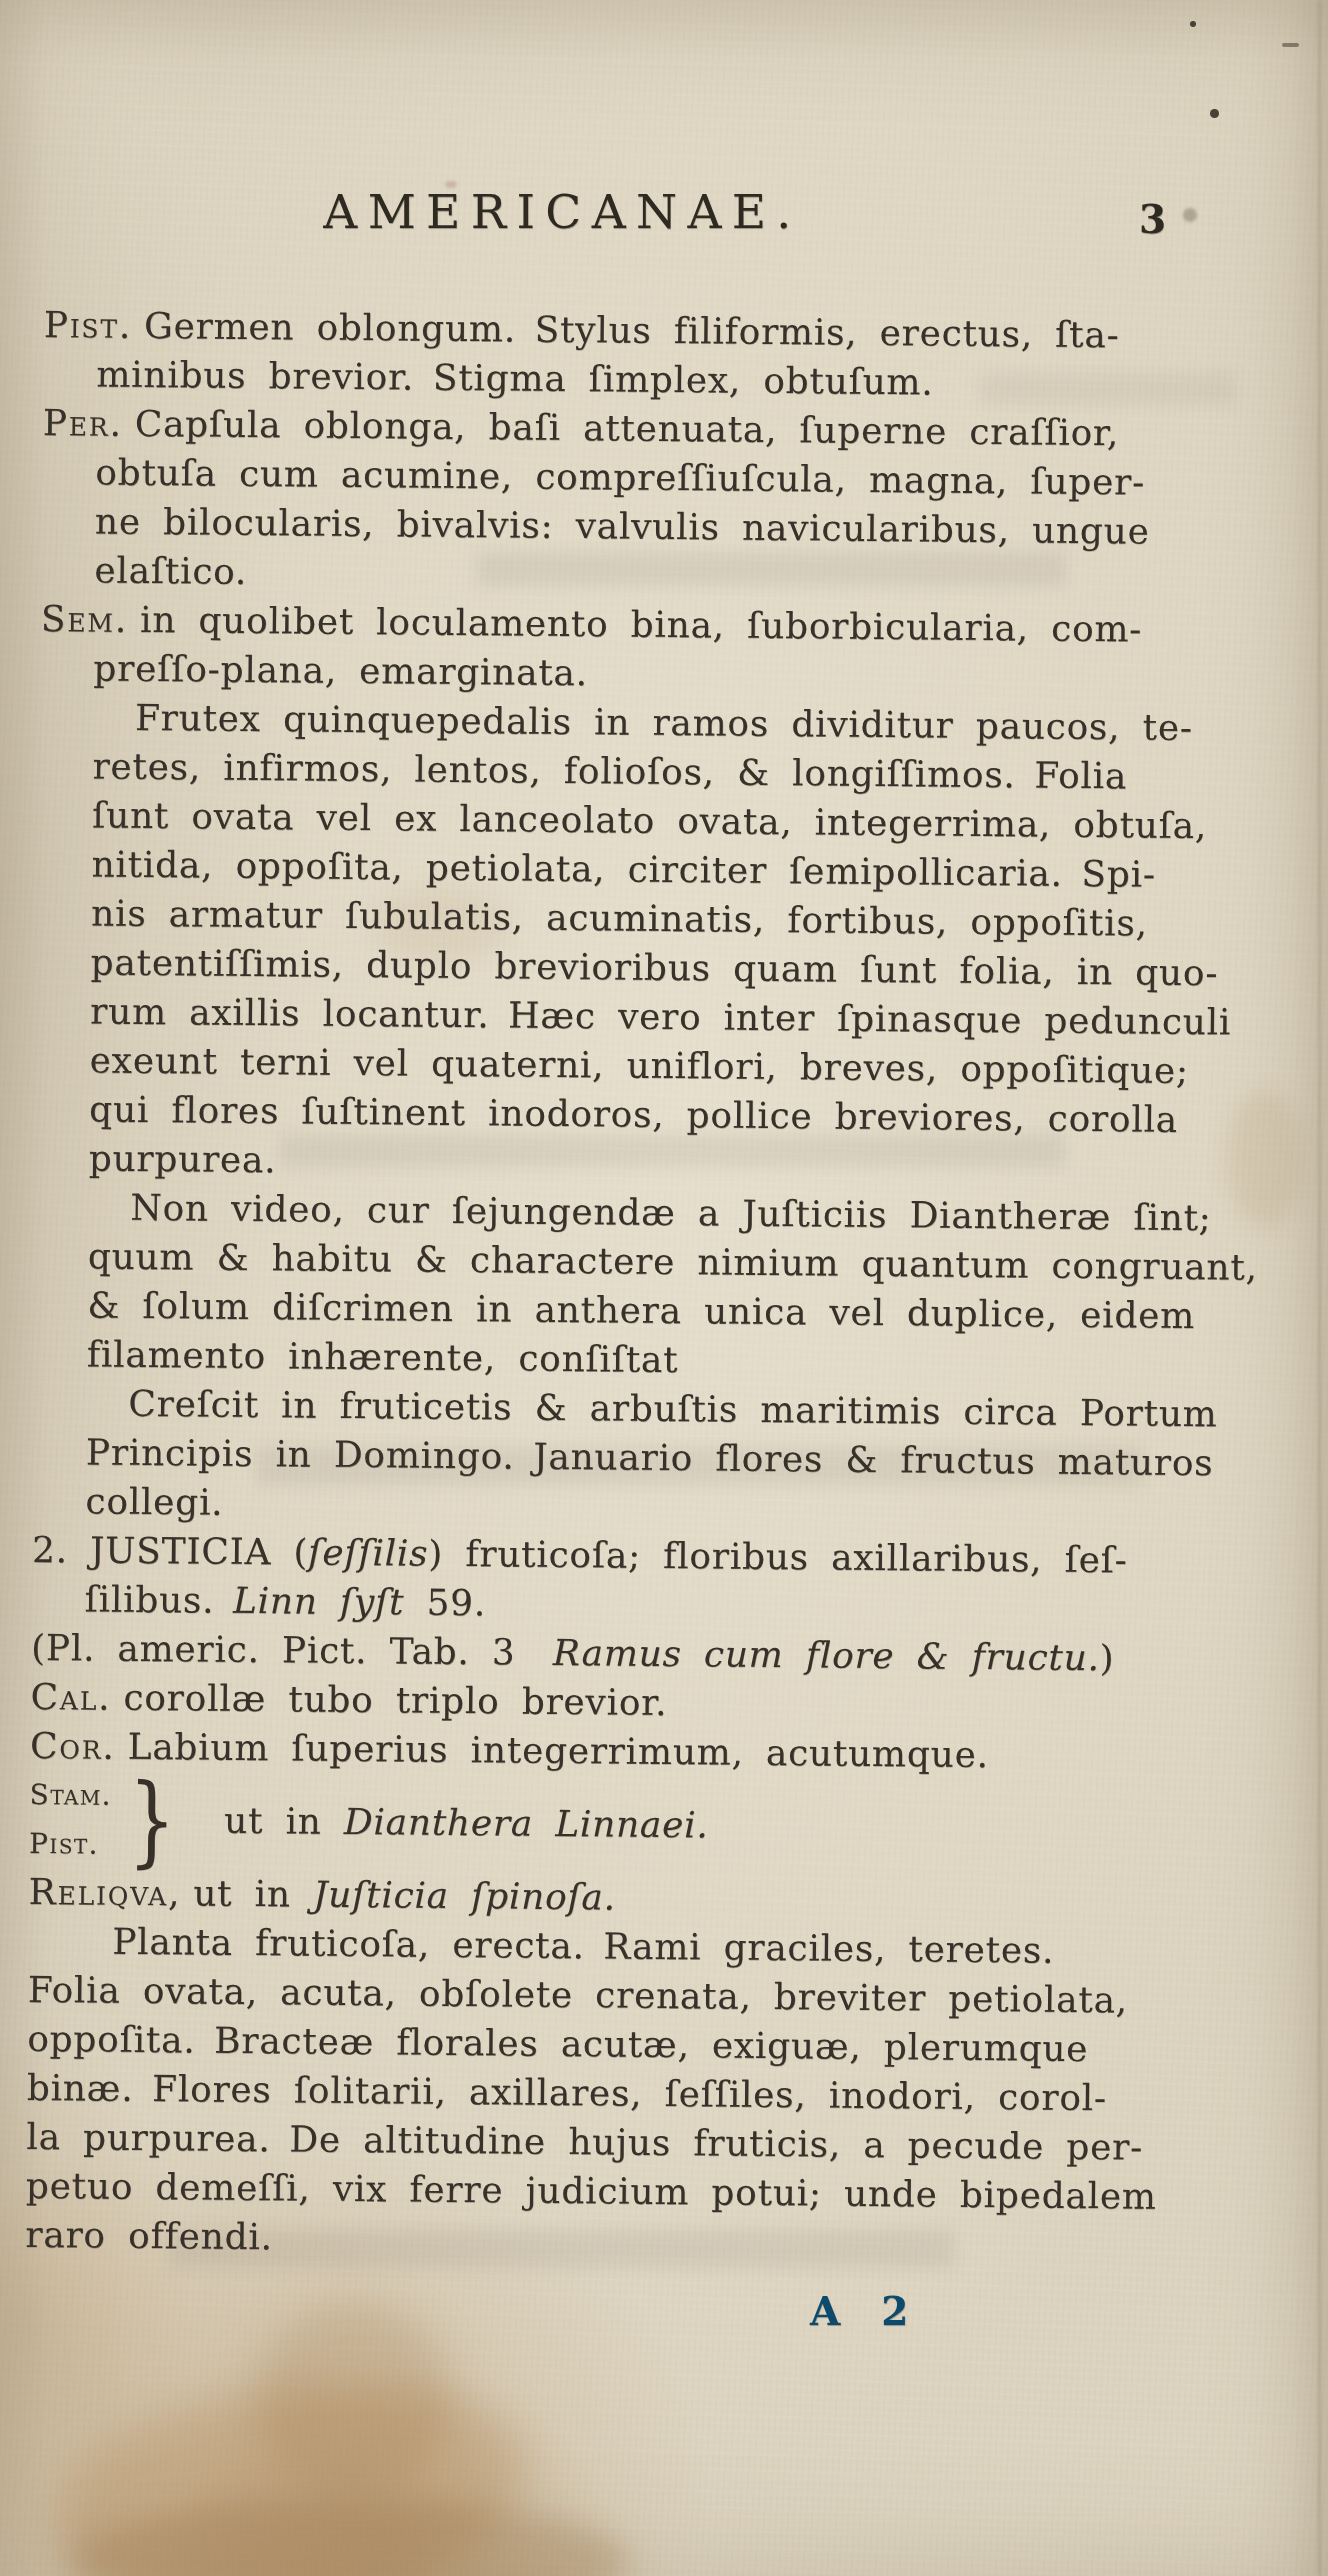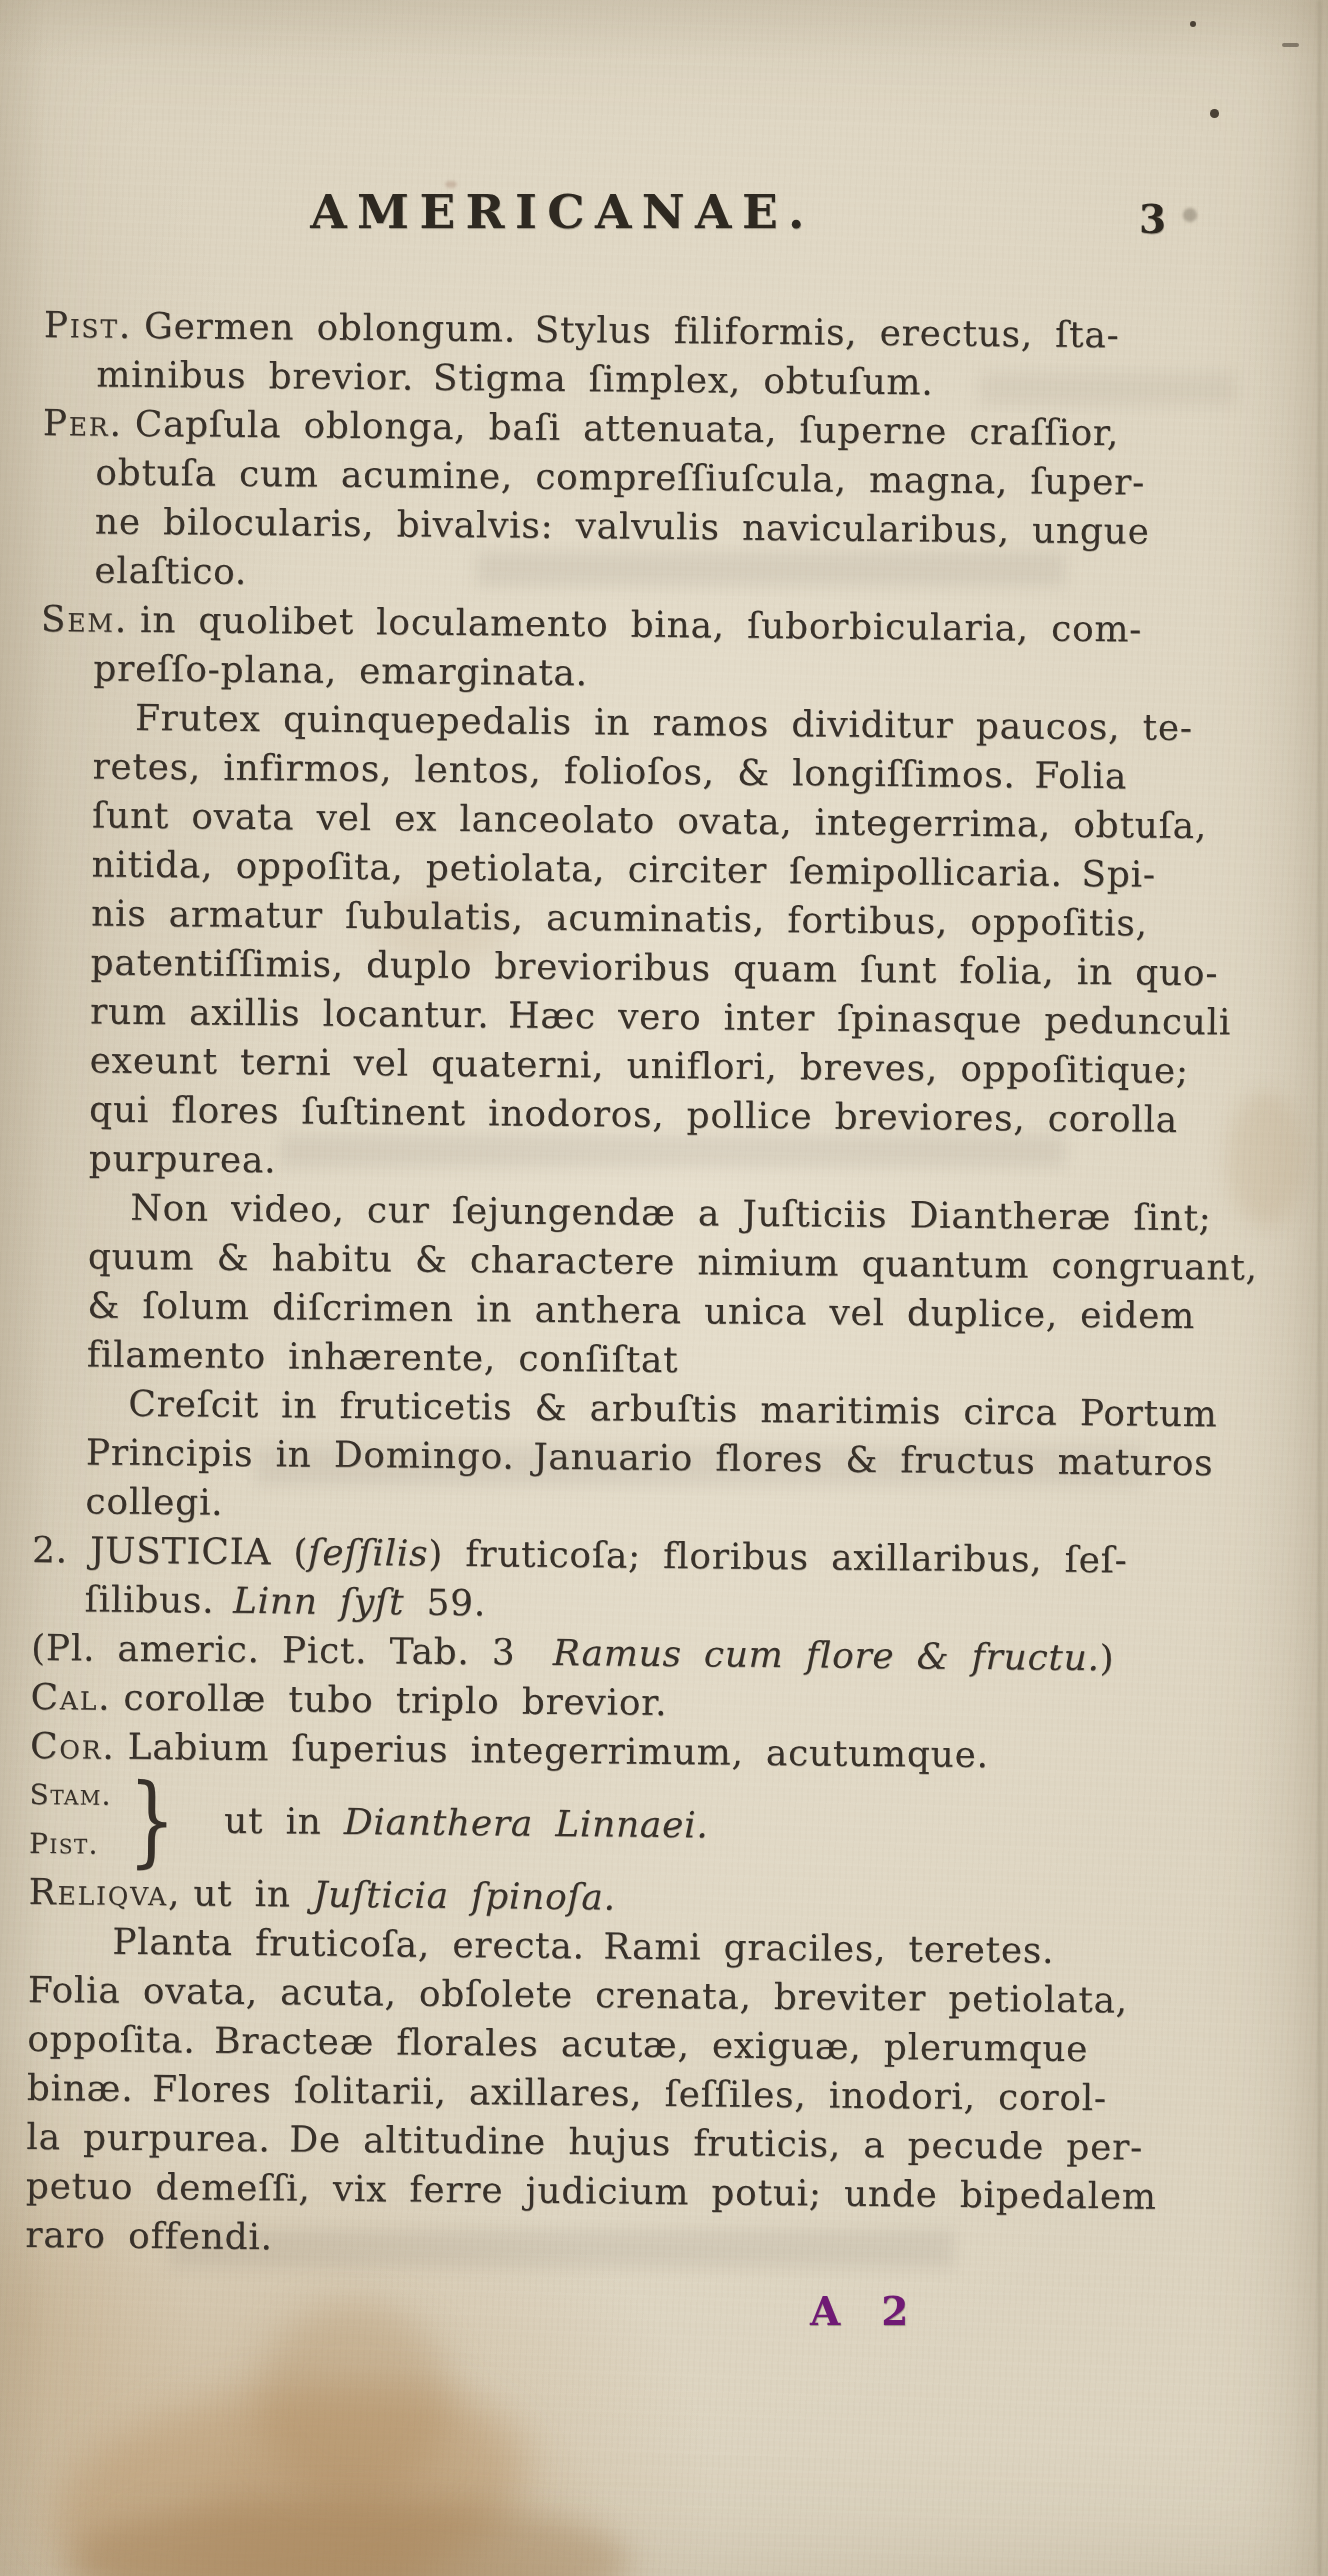--- a/index.html
+++ b/index.html
@@ -17,21 +17,21 @@
       linear-gradient(to right, rgba(140,125,100,0.12), transparent 47px),
       linear-gradient(to bottom, rgba(150,135,108,0.10), transparent 60px),
       repeating-linear-gradient(93deg, rgba(120,105,80,0.03) 0 1.7px, transparent 1.7px 6px),
       repeating-linear-gradient(2deg, rgba(255,255,255,0.035) 0 2.6px, transparent 2.6px 7.7px);
   }
   .vignette{position:absolute;inset:0;box-shadow:inset 0 0 119px rgba(120,100,70,0.22);pointer-events:none;}
   .edge-line{position:absolute;top:0;bottom:0;right:6.8px;width:3.4px;background:rgba(120,108,88,0.22);filter:blur(1.7px);}
 
   .header{
     position:absolute;top:184px;left:102px;width:921px;text-align:center;
-    font-size:47px;font-weight:bold;letter-spacing:0.22em;color:#2e2921;
+    font-size:47px;font-weight:normal;letter-spacing:0.22em;color:#2e2921;
     text-shadow:0.5px 0.9px 0.7px rgba(40,33,25,0.35);
   }
   .pagenum{
     position:absolute;left:1139px;top:196px;font-size:39px;font-weight:bold;color:#2e2921;
     text-shadow:0.5px 0.9px 0.7px rgba(40,33,25,0.35);
   }
 
   .text-block{
     position:absolute;left:44px;top:300px;width:1219px;
     transform:rotate(0.55deg);transform-origin:0 0;
@@ -51,21 +51,21 @@
   i{font-style:italic;}
 
   .brace-row{display:flex;align-items:center;height:97px;}
   .brace-labels{display:flex;flex-direction:column;}
   .brace-labels .sc{font-size:28px;line-height:49px;margin-right:0;}
   .brace-glyph{font-size:99px;line-height:94px;margin-left:8.5px;transform:scaleX(0.75);color:#38312a;}
   .brace-text{margin-left:41px;font-size:36px;letter-spacing:0.02em;word-spacing:0.28em;white-space:nowrap;}
 
   .signature{
     position:absolute;left:810px;top:2288px;font-size:39px;font-weight:bold;
-    letter-spacing:0.35em;color:#701a75;text-shadow:0.5px 0.9px 0.7px rgba(40,33,25,0.35);
+    letter-spacing:0.35em;color:#0c4a6e;text-shadow:0.5px 0.9px 0.7px rgba(40,33,25,0.35);
   }
 
   .stain{position:absolute;border-radius:50%;pointer-events:none;}
   .stain1{left:51px;top:2387px;width:477px;height:213px;background:rgba(173,132,82,0.32);filter:blur(20.5px);transform:rotate(-8deg);}
   .stain2{left:256px;top:2302px;width:196px;height:196px;background:rgba(165,124,76,0.25);filter:blur(19px);}
   .stain3{left:68px;top:2498px;width:563px;height:128px;background:rgba(150,108,62,0.30);filter:blur(15.3px);}
   .stain4{left:375px;top:887px;width:136px;height:77px;background:rgba(170,140,100,0.12);filter:blur(12px);}
   .stain5{left:1227px;top:1091px;width:77px;height:136px;background:rgba(168,136,92,0.16);filter:blur(10.2px);}
 
   .smudge{position:absolute;background:rgba(110,100,85,0.10);filter:blur(7.7px);pointer-events:none;}

